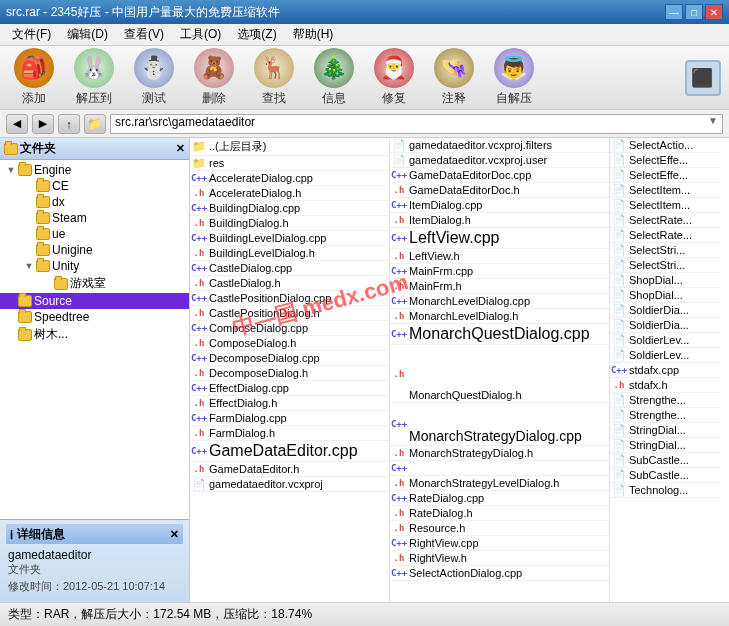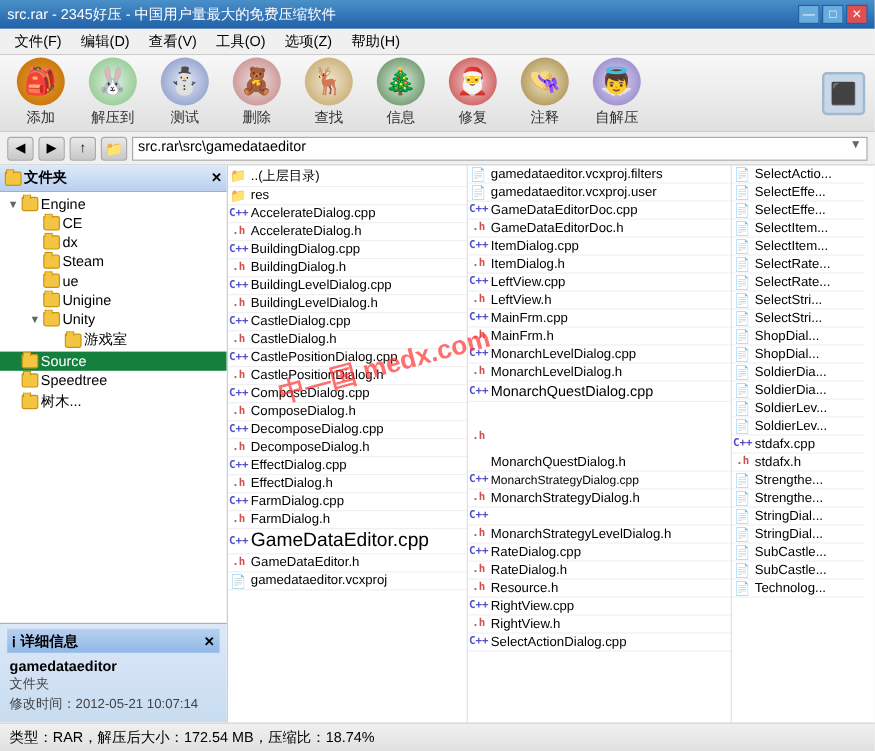--- a/index.html
+++ b/index.html
@@ -132,21 +132,21 @@
       padding: 2px 0;
     }
     .tree-item {
       display: flex;
       align-items: center;
       padding: 1px 0;
       cursor: pointer;
       white-space: nowrap;
       font-size: 12px;
     }
-    .tree-item.selected { background: #15803d; color: white; }
+    .tree-item.selected { background: #6d28d9; color: white; }
     .tree-expand {
       width: 14px; height: 14px;
       display: inline-flex; align-items: center; justify-content: center;
       font-size: 9px; color: #666;
     }
 
     
     #info-panel {
       background: linear-gradient(to bottom, #dce8f8, #c8dcf0);
       border-top: 1px solid #aac;
@@ -415,21 +415,21 @@
     </div>
 
     <div id="info-panel">
       <div id="info-header">
         <span style="margin-right:4px;">ℹ</span>
         <span>详细信息</span>
         <div style="flex:1;"></div>
         <span style="cursor:pointer;font-size:11px;">✕</span>
       </div>
       <div style="padding:4px 2px;">
-        <div style="font-weight:bold;font-size:12px;">gamedataeditor</div>
+        <div style="font-weight:normal;font-size:12px;">gamedataeditor</div>
         <div style="font-size:11px;color:#444;">文件夹</div>
         <div style="font-size:11px;color:#444;margin-top:2px;">修改时间：2012-05-21 10:07:14</div>
       </div>
     </div>
   </div>
 
   <div id="right-panel">
     <div id="file-list">
       <div style="display:flex;flex:1;overflow:auto;">
 
@@ -611,21 +611,21 @@
               <div class="file-row">
                 <span class="file-icon">
                   <span style="font-size:9px;font-weight:bold;color:#cc5050;font-family:monospace;">.h</span>
                 </span>
                 <span style="font-size:11px;">ItemDialog.h</span>
               </div>
               <div class="file-row">
                 <span class="file-icon">
                   <span style="font-size:9px;font-weight:bold;color:#5050cc;font-family:monospace;">C++</span>
                 </span>
-                <span style="font-size:11px;">LeftView.cpp</span>
+                <span style="font-size:16px;">LeftView.cpp</span>
               </div>
               <div class="file-row">
                 <span class="file-icon">
                   <span style="font-size:9px;font-weight:bold;color:#cc5050;font-family:monospace;">.h</span>
                 </span>
                 <span style="font-size:11px;">LeftView.h</span>
               </div>
               <div class="file-row">
                 <span class="file-icon">
                   <span style="font-size:9px;font-weight:bold;color:#5050cc;font-family:monospace;">C++</span>
@@ -647,33 +647,33 @@
               <div class="file-row">
                 <span class="file-icon">
                   <span style="font-size:9px;font-weight:bold;color:#cc5050;font-family:monospace;">.h</span>
                 </span>
                 <span style="font-size:11px;">MonarchLevelDialog.h</span>
               </div>
               <div class="file-row">
                 <span class="file-icon">
                   <span style="font-size:9px;font-weight:bold;color:#5050cc;font-family:monospace;">C++</span>
                 </span>
-                <span style="font-size:12px;">MonarchQuestDialog.cpp</span>
+                <span style="font-size:16px;">MonarchQuestDialog.cpp</span>
               </div>
               <div class="file-row">
                 <span class="file-icon">
                   <span style="font-size:9px;font-weight:bold;color:#cc5050;font-family:monospace;">.h</span>
                 </span>
                 <span style="font-size:11px;margin-top:43px;">MonarchQuestDialog.h</span>
               </div>
               <div class="file-row">
                 <span class="file-icon">
                   <span style="font-size:9px;font-weight:bold;color:#5050cc;font-family:monospace;">C++</span>
                 </span>
-                <span style="font-size:10px;">MonarchStrategyDialog.cpp</span>
+                <span style="font-size:14px;margin-top:24px;">MonarchStrategyDialog.cpp</span>
               </div>
               <div class="file-row">
                 <span class="file-icon">
                   <span style="font-size:9px;font-weight:bold;color:#cc5050;font-family:monospace;">.h</span>
                 </span>
                 <span style="font-size:11px;">MonarchStrategyDialog.h</span>
               </div>
               <div class="file-row">
                 <span class="file-icon">
                   <span style="font-size:9px;font-weight:bold;color:#5050cc;font-family:monospace;">C++</span>

